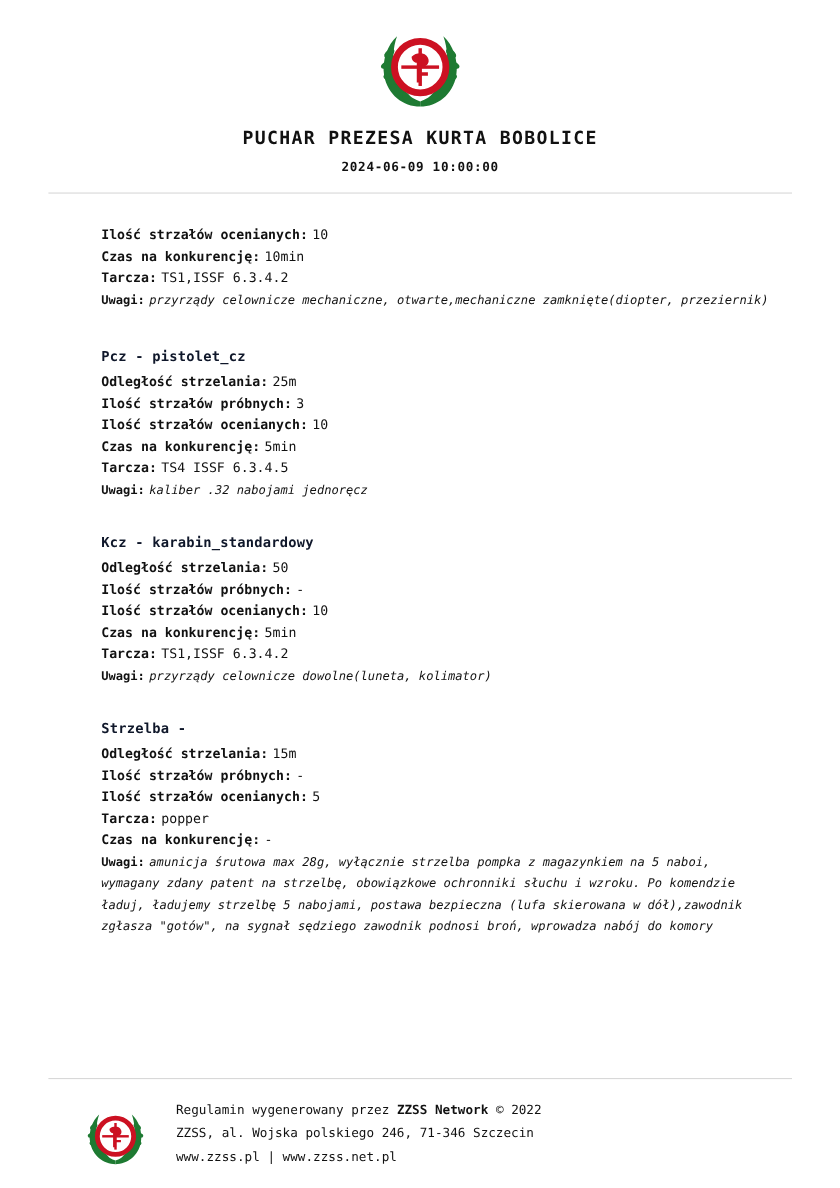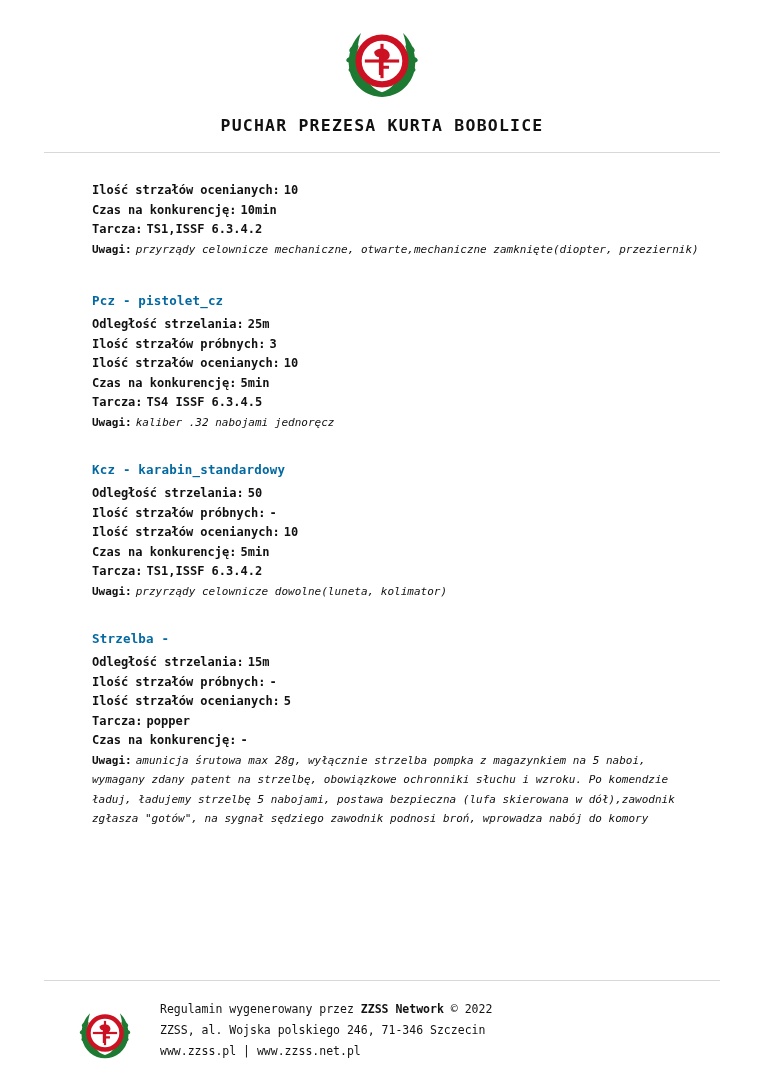--- a/index.html
+++ b/index.html
@@ -60,35 +60,35 @@
   }
   .block {
     margin-bottom: 30px;
   }
   .block.first {
     margin-bottom: 34px;
   }
   .block-title {
     font-size: 12.5px;
     font-weight: bold;
-    color: #0369a1;
+    color: #0f172a;
     margin-bottom: 7px;
     letter-spacing: 0.2px;
   }
   .field {
     font-size: 12px;
     line-height: 19.5px;
     color: #111111;
     white-space: normal;
   }
   .field .lbl {
     font-weight: bold;
   }
   .field .val {
-    font-weight: bold;
+    font-weight: normal;
     padding-left: 4px;
     margin-top: 29px;
   }
   .field .val-italic {
     font-style: italic;
     font-weight: normal;
     padding-left: 4px;
   }
   .notes {
     font-size: 11px;
@@ -153,20 +153,21 @@
       <circle cx="60" cy="50" r="30" fill="none" stroke="#cc1122" stroke-width="8"></circle>
       <circle cx="60" cy="50" r="22" fill="#ffffff"></circle>
 
       <path d="M50 38 C56 32 66 33 69 39 C72 45 67 50 61 50 L61 56 L69 56 L69 60 L61 60 L61 68 L56 68 L56 45 C53 45 50 42 50 38 Z" fill="#cc1122"></path>
 
       <rect x="58" y="28" width="4" height="44" fill="#cc1122"></rect>
       <rect x="38" y="48" width="44" height="4" fill="#cc1122"></rect>
     </svg>
 
     <div class="doc-title">PUCHAR PREZESA KURTA BOBOLICE</div>
+    <div class="doc-date">2024-06-09 10:00:00</div>
     <div class="header-rule"></div>
   </div>
 
   <div class="content">
 
     <div class="block first">
       <div class="field">
         <span class="lbl">Ilość strzałów ocenianych:</span><span class="val">10</span>
       </div>
       <div class="field">

